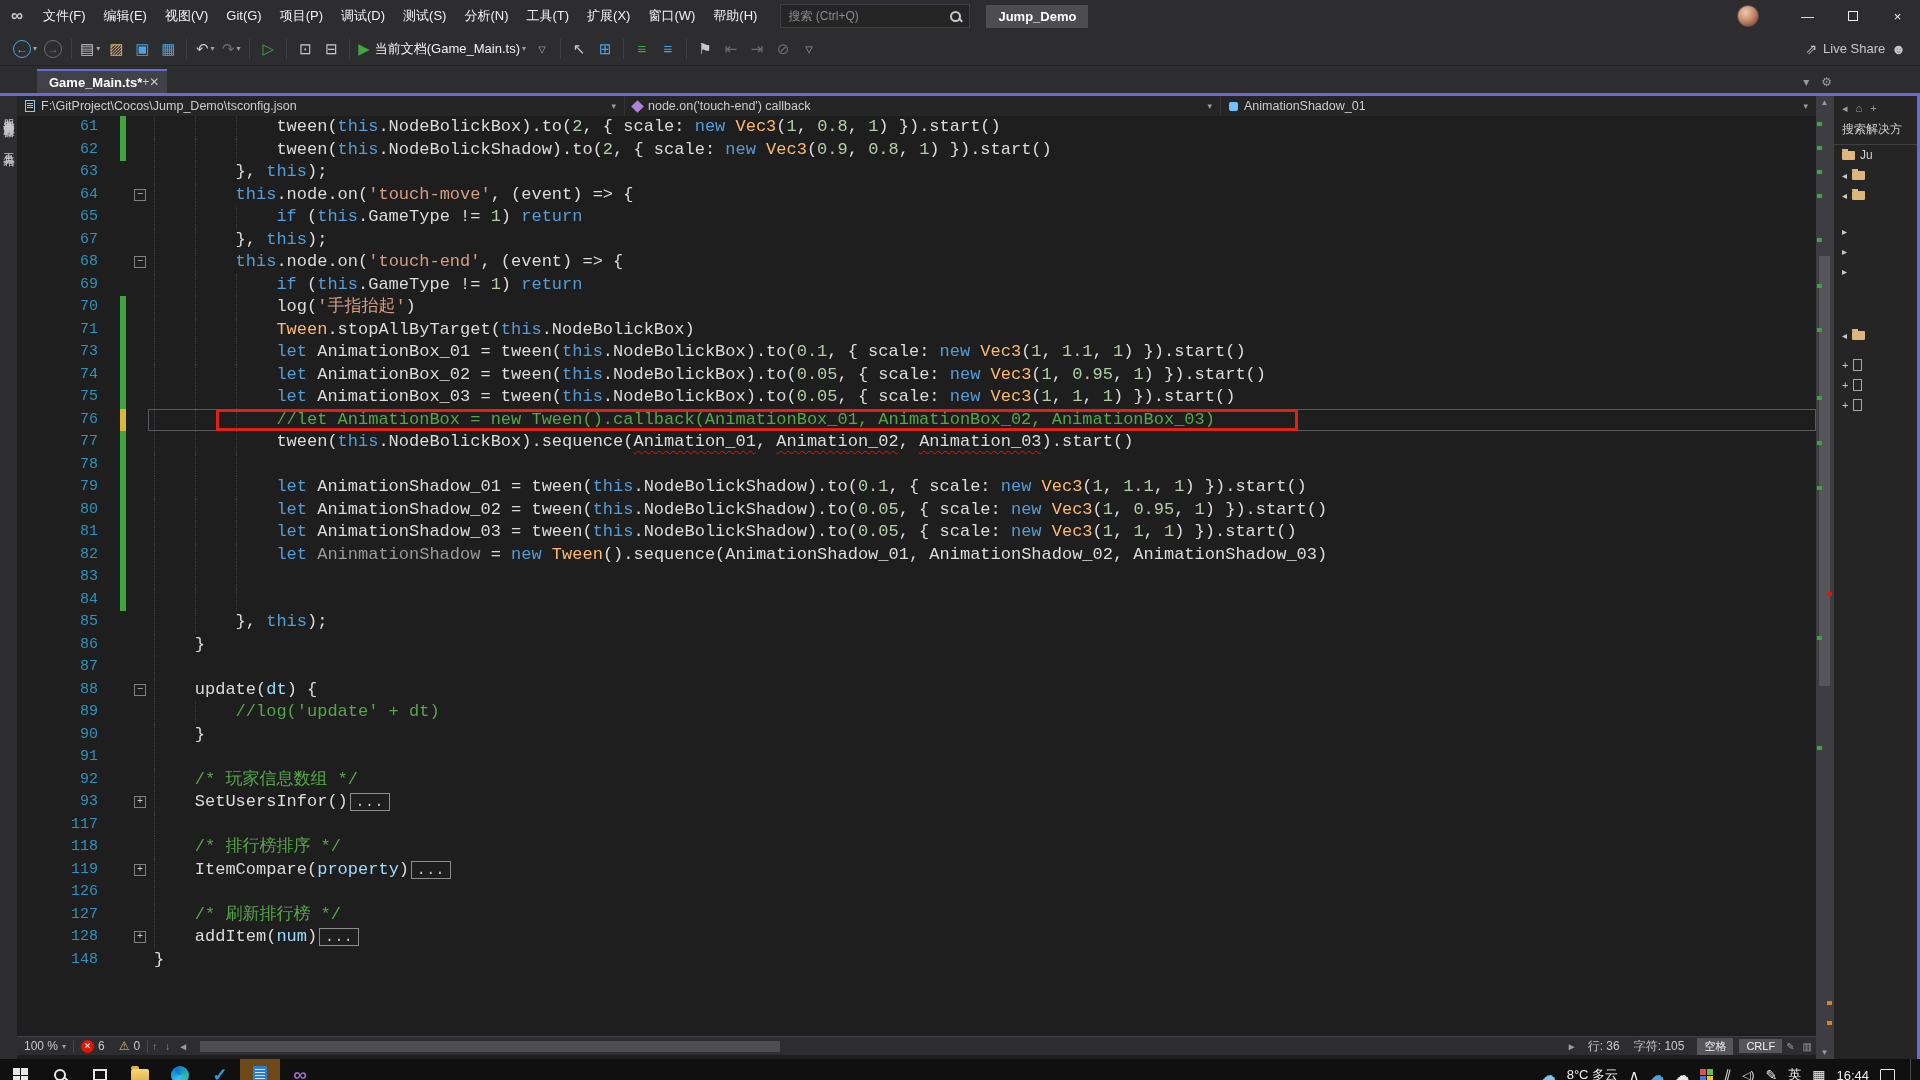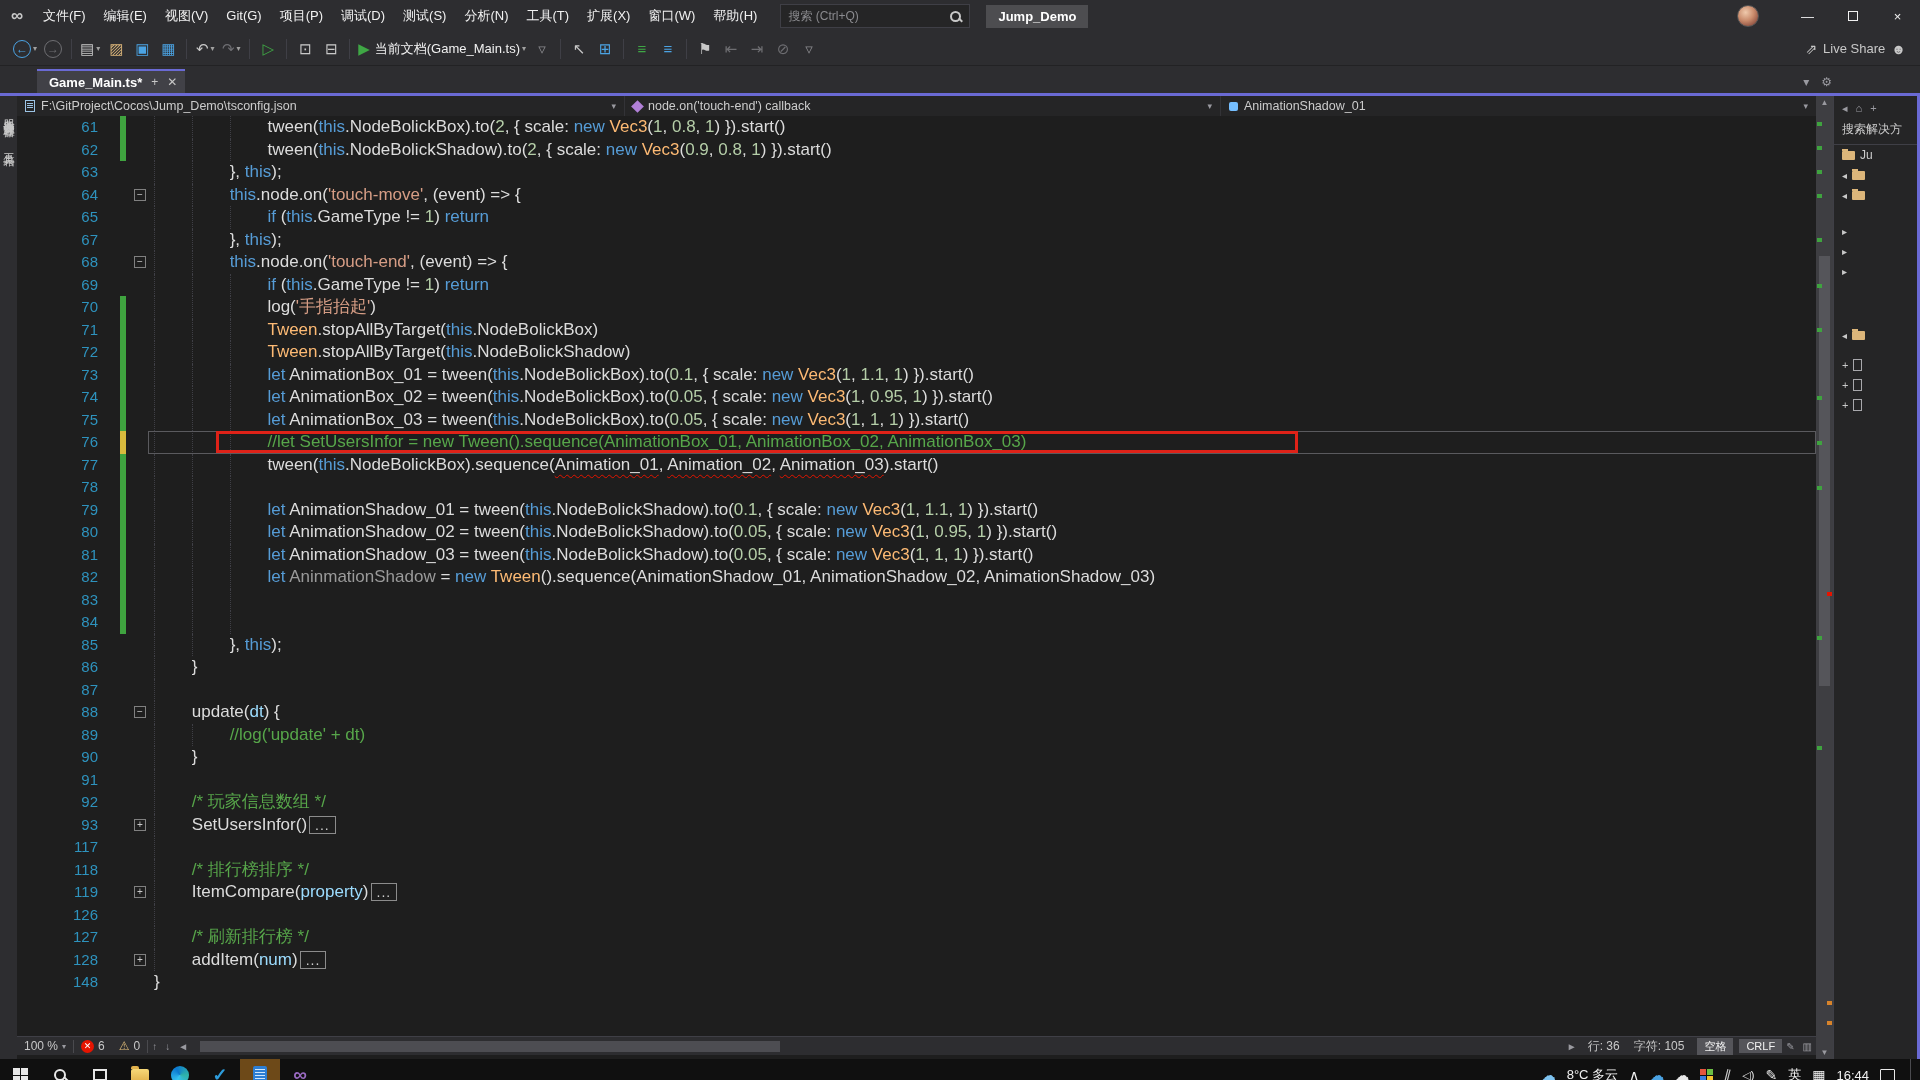--- a/index.html
+++ b/index.html
@@ -32,39 +32,39 @@
   .tb-item { height:26px; min-width:26px; display:flex; align-items:center; justify-content:center; padding:0 3px; font-size:15px; cursor:default; }
   .tb-circle { width:18px; height:18px; border:1.5px solid currentColor; border-radius:50%; display:flex; align-items:center; justify-content:center; font-size:12px; }
   .tb-dd { font-size:8px; color:#A0A0A0; margin-left:2px; }
   .tb-sep { width:1px; height:20px; background:#3F3F46; margin:0 5px; }
   .tb-label { color:#F1F1F1; font-size:13px; margin-left:5px; }
   .liveshare { margin-left:auto; margin-right:14px; display:flex; align-items:center; color:#C8C8C8; font-size:13px; gap:6px; }
   .liveshare .glyph { font-size:14px; }
 
   
   .tabstrip { height:27px; background:#2D2D30; display:flex; align-items:flex-end; padding-left:37px; position:relative; }
-  .tab { height:24px; background:#414147; border-top:2px solid #6A6AD4; display:flex; align-items:center; padding:0 8px 0 12px; gap:9px; }
+  .tab { height:24px; background:#414147; border-top:2px solid #6A6AD4; display:flex; align-items:center; padding:0 8px 0 12px; gap:0; }
   .tab-label { color:#FFFFFF; font-size:13px; font-weight:bold; }
   .tab-pin, .tab-close { color:#C8C8C8; font-size:12px; }
   .tabstrip-right { position:absolute; right:88px; bottom:4px; display:flex; gap:12px; color:#9A9AA0; font-size:12px; }
   .purple-divider { height:3px; background:#6A6AD4; width:1920px; }
   .navbar { height:20px; background:#252526; display:flex; align-items:stretch; font-size:12.5px; color:#CCCCCC; }
   .nav-seg { display:flex; align-items:center; gap:6px; padding:0 8px; border-right:1px solid #333337; }
   .nav-caret { margin-left:auto; font-size:9px; color:#9A9AA0; padding-left:8px; }
   .nav-file-icon { width:10px; height:12px; border:1px solid #9CC4E4; position:relative; }
   .nav-file-icon::after { content:""; position:absolute; left:1px; top:2px; width:6px; height:1px; box-shadow:0 2px 0 #9CC4E4, 0 4px 0 #9CC4E4; background:#9CC4E4; }
   .nav-cube { width:9px; height:9px; background:#B180D7; transform:rotate(45deg); }
   .nav-field { width:9px; height:9px; background:#75BEFF; border-radius:2px; }
 
   
   .mainrow { display:flex; height:963px; }
   .leftstrip { width:17px; background:#2D2D30; color:#C8C8C8; display:flex; flex-direction:column; align-items:center; padding-top:14px; gap:26px; }
   .vtab { writing-mode:vertical-rl; font-size:11.5px; letter-spacing:1px; color:#C8C8C8; }
   .center { width:1799px; display:flex; flex-direction:column; background:#1E1E1E; }
-  .editor { position:relative; height:920px; overflow:hidden; font-family:Liberation Sans, sans-serif; }
+  .editor { position:relative; height:920px; overflow:hidden; font-family:Liberation Mono, monospace; }
   .row { display:flex; height:22.5px; line-height:22.5px; align-items:stretch; }
   .lnum { width:81px; text-align:right; color:#2E93BE; font-size:15px; user-select:none; }
   .chbar { width:6px; margin-left:22px; }
   .chbar.g { background:#3FA33F; }
   .chbar.y { background:#D7BA3D; }
   .foldcell { width:16px; margin-left:6px; display:flex; align-items:center; justify-content:center; }
   .foldbox { width:12px; height:12px; border:1px solid #808080; background:#1E1E1E; color:#C8C8C8; font-size:10px; line-height:10px; text-align:center; }
   .codecell { flex:1; position:relative; white-space:pre; font-size:17px; color:#DCDCDC; padding-left:6px; }
   .codecell.cur { outline:1px solid #5A5A5E; outline-offset:-1px; }
   .g4 { display:inline-block; width:4ch; border-left:1px dotted #3F3F46; height:22.5px; vertical-align:top; }
@@ -354,26 +354,20 @@
             <div class="foldcell"></div>
             <div class="codecell"><span class="g4"></span><span class="g4"></span><span class="g4"></span><span class="tok-t">log(</span><span class="tok-s">'手指抬起'</span><span class="tok-t">)</span></div>
           </div>
           <div class="row">
             <div class="lnum">71</div>
             <div class="chbar g"></div>
             <div class="foldcell"></div>
             <div class="codecell"><span class="g4"></span><span class="g4"></span><span class="g4"></span><span class="tok-c">Tween</span><span class="tok-t">.stopAllByTarget(</span><span class="tok-k">this</span><span class="tok-t">.NodeBolickBox)</span></div>
           </div>
           <div class="row">
-            <div class="lnum">72</div>
-            <div class="chbar g"></div>
-            <div class="foldcell"></div>
-            <div class="codecell"><span class="g4"></span><span class="g4"></span><span class="g4"></span><span class="tok-c">Tween</span><span class="tok-t">.stopAllByTarget(</span><span class="tok-k">this</span><span class="tok-t">.NodeBolickShadow)</span></div>
-          </div>
-          <div class="row">
             <div class="lnum">73</div>
             <div class="chbar g"></div>
             <div class="foldcell"></div>
             <div class="codecell"><span class="g4"></span><span class="g4"></span><span class="g4"></span><span class="tok-k">let</span><span class="tok-t"> AnimationBox_01 = tween(</span><span class="tok-k">this</span><span class="tok-t">.NodeBolickBox).to(</span><span class="tok-n">0.1</span><span class="tok-t">, { scale: </span><span class="tok-k">new</span><span class="tok-t"> </span><span class="tok-c">Vec3</span><span class="tok-t">(</span><span class="tok-n">1</span><span class="tok-t">, </span><span class="tok-n">1.1</span><span class="tok-t">, </span><span class="tok-n">1</span><span class="tok-t">) }).start()</span></div>
           </div>
           <div class="row">
             <div class="lnum">74</div>
             <div class="chbar g"></div>
             <div class="foldcell"></div>
             <div class="codecell"><span class="g4"></span><span class="g4"></span><span class="g4"></span><span class="tok-k">let</span><span class="tok-t"> AnimationBox_02 = tween(</span><span class="tok-k">this</span><span class="tok-t">.NodeBolickBox).to(</span><span class="tok-n">0.05</span><span class="tok-t">, { scale: </span><span class="tok-k">new</span><span class="tok-t"> </span><span class="tok-c">Vec3</span><span class="tok-t">(</span><span class="tok-n">1</span><span class="tok-t">, </span><span class="tok-n">0.95</span><span class="tok-t">, </span><span class="tok-n">1</span><span class="tok-t">) }).start()</span></div>
@@ -381,21 +375,21 @@
           <div class="row">
             <div class="lnum">75</div>
             <div class="chbar g"></div>
             <div class="foldcell"></div>
             <div class="codecell"><span class="g4"></span><span class="g4"></span><span class="g4"></span><span class="tok-k">let</span><span class="tok-t"> AnimationBox_03 = tween(</span><span class="tok-k">this</span><span class="tok-t">.NodeBolickBox).to(</span><span class="tok-n">0.05</span><span class="tok-t">, { scale: </span><span class="tok-k">new</span><span class="tok-t"> </span><span class="tok-c">Vec3</span><span class="tok-t">(</span><span class="tok-n">1</span><span class="tok-t">, </span><span class="tok-n">1</span><span class="tok-t">, </span><span class="tok-n">1</span><span class="tok-t">) }).start()</span></div>
           </div>
           <div class="row">
             <div class="lnum">76</div>
             <div class="chbar y"></div>
             <div class="foldcell"></div>
-            <div class="codecell cur"><span class="g4"></span><span class="g4"></span><span class="g4"></span><span class="tok-m">//let SetUsersInfor = new Tween().sequence(AnimationBox_01, AnimationBox_02, AnimationBox_03)</span><div class="redbox"></div></div>
+            <div class="codecell cur"><span class="g4"></span><span class="g4"></span><span class="g4"></span><span class="tok-m">//let AnimationBox = new Tween().callback(AnimationBox_01, AnimationBox_02, AnimationBox_03)</span><div class="redbox"></div></div>
           </div>
           <div class="row">
             <div class="lnum">77</div>
             <div class="chbar g"></div>
             <div class="foldcell"></div>
             <div class="codecell"><span class="g4"></span><span class="g4"></span><span class="g4"></span><span class="tok-t">tween(</span><span class="tok-k">this</span><span class="tok-t">.NodeBolickBox).sequence(</span><span class="tok-t sq">Animation_01</span><span class="tok-t">, </span><span class="tok-t sq">Animation_02</span><span class="tok-t">, </span><span class="tok-t sq">Animation_03</span><span class="tok-t">).start()</span></div>
           </div>
           <div class="row">
             <div class="lnum">78</div>
             <div class="chbar g"></div>

